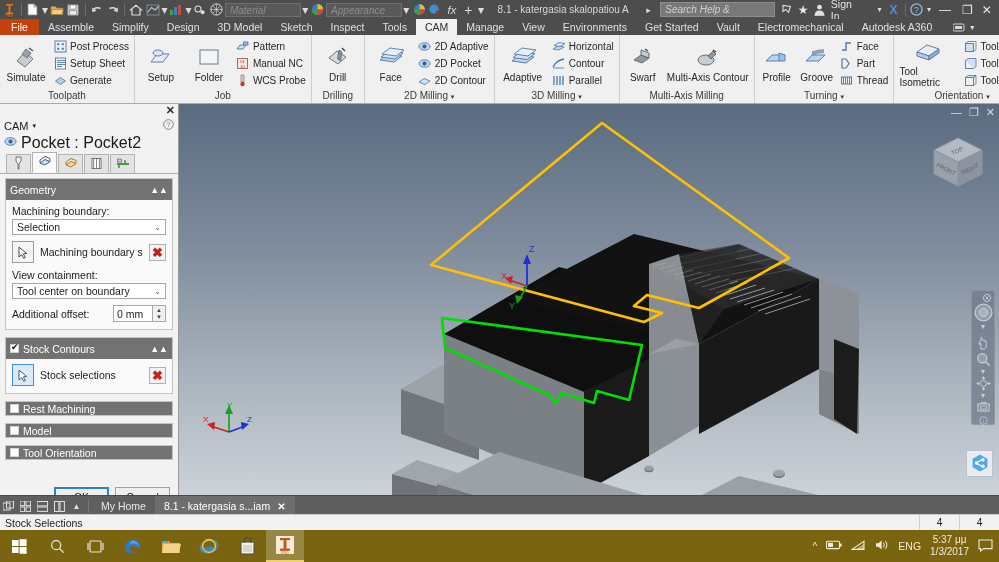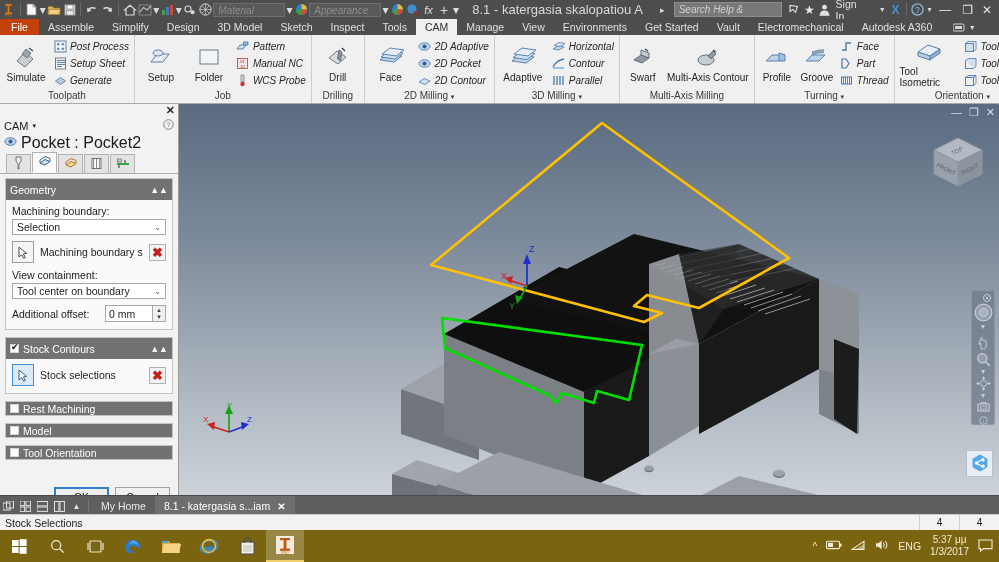--- a/index.html
+++ b/index.html
@@ -21,21 +21,21 @@
     color: #dcdcdc; font-size: 12px; position: relative;
   }
   .qat-icon svg { display: block; }
   .qat-sep { width: 1px; height: 13px; background: #6a6a6a; margin: 0 3px; }
   .qat-field {
     height: 14px; background: #595959; border: 1px solid #6e6e6e;
     color: #8e8e8e; font-size: 10px; padding: 0 4px; line-height: 13px;
     font-style: italic;
   }
   .qat-title {
-    color: #d8d8d8; font-size: 13px; margin-left: 12px; white-space: nowrap; text-align: right;
+    color: #d8d8d8; font-size: 10px; margin-left: 12px; white-space: nowrap; text-align: right;
   }
   .search-box {
     height: 15px; width: 137px; background: #787878; border: 1px solid #8d8d8d;
     color: #cfcfcf; font-size: 10px; padding: 0 4px; line-height: 14px;
     font-style: italic; margin-left: 6px;
   }
   .signin { color: #e2e2e2; font-size: 10.5px; margin-left: 3px; }
   .wincontrol { color: #e6e6e6; font-size: 12px; padding: 0 7px; }
 
   
@@ -60,21 +60,21 @@
     display: flex; align-items: stretch;
   }
   .rpanel { display: flex; flex-direction: column; border-right: 1px solid #cdcdcd; position: relative; }
   .rpanel-body { flex: 1; display: flex; align-items: center; padding: 2px 3px 0 3px; gap: 2px; }
   .rpanel-title { height: 13px; text-align: center; font-size: 10px; color: #3a3a3a; line-height: 12px; }
   .big-btn {
     display: flex; flex-direction: column; align-items: center; justify-content: center;
     width: 46px; padding: 1px 2px; font-size: 10px; color: #262626;
   }
   .big-btn .glyph { height: 27px; display: flex; align-items: center; justify-content: center; }
-  .small-col { display: flex; flex-direction: column; justify-content: flex-start; gap: 1px; font-style: italic; }
+  .small-col { display: flex; flex-direction: column; justify-content: flex-start; gap: 1px; }
   .small-btn {
     display: flex; align-items: center; gap: 3px; font-size: 10px; color: #262626;
     padding: 0 2px; height: 16px; white-space: nowrap;
   }
   .small-btn .glyph { width: 14px; height: 14px; display: flex; align-items: center; justify-content: center; }
 
   
   .cam-panel {
     position: absolute; top: 104px; left: 0; width: 179px; height: 410px;
     background: #f2f2f2; border-right: 1px solid #9a9a9a;
@@ -125,21 +125,21 @@
   .sel-btn.active { border: 1px solid #3f8fd2; background: #dceaf7; }
   .sel-text { flex: 1; font-size: 10.5px; color: #1c1c1c; white-space: nowrap; overflow: hidden; }
   .x-btn {
     width: 17px; height: 17px; border: 1px solid #b0b0b0; background: #f3f3f3;
     display: flex; align-items: center; justify-content: center;
     color: #c0201e; font-weight: bold; font-size: 13px;
   }
   .offset-row { display: flex; align-items: center; gap: 6px; }
   .spin-wrap { display: flex; height: 17px; }
   .spin-input {
-    width: 48px; border: 1px solid #a8a8a8; background: #fff; font-size: 10.5px;
+    width: 40px; border: 1px solid #a8a8a8; background: #fff; font-size: 10.5px;
     padding: 0 3px; display: flex; align-items: center; color: #1c1c1c;
   }
   .spin-btns {
     width: 13px; border: 1px solid #a8a8a8; border-left: none; background: #f0f0f0;
     display: flex; flex-direction: column;
   }
   .spin-btns div { flex: 1; display: flex; align-items: center; justify-content: center; font-size: 6px; color: #444; }
   .chk {
     width: 9px; height: 9px; border: 1px solid #d4d4d4; background: #fff; display: inline-block;
     margin-right: 4px; position: relative; vertical-align: middle; flex: none;

